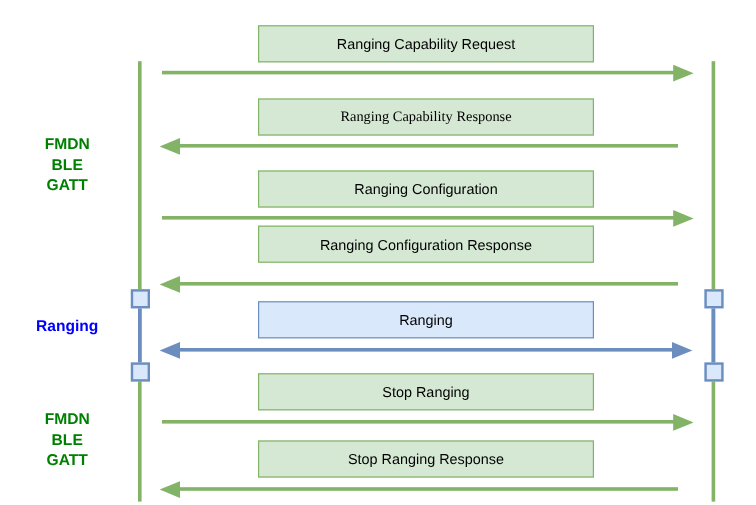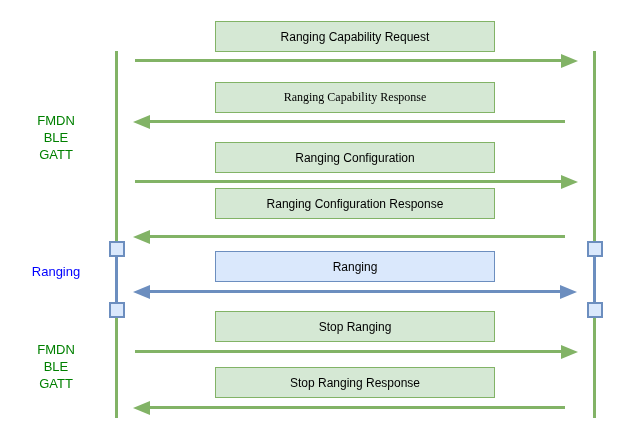--- a/index.html
+++ b/index.html
@@ -83,21 +83,21 @@
   .arrow.green .head-right { border-left-color: var(--green-stroke); }
   .arrow.green .head-left  { border-right-color: var(--green-stroke); }
   .arrow.blue  .head-right { border-left-color: var(--blue-stroke); }
   .arrow.blue  .head-left  { border-right-color: var(--blue-stroke); }
   .side-label {
     position: absolute;
     left: 9px;
     width: 94px;
     text-align: center;
     font-size: 13px;
-    font-weight: normal;
+    font-weight: bold;
     line-height: 17px;
     transform: translateY(-50%);
   }
   .side-label.green { color: var(--label-green); }
   .side-label.blue  { color: var(--label-blue); }
 </style>
 </head>
 <body>
 
 <div class="canvas" style="--bg: #ffffff; --green-fill: #d5e8d4; --green-stroke: #82b366; --blue-fill: #dae8fc; --blue-stroke: #6c8ebf; --label-green: #008000; --label-blue: #0000ff; --msg-text: #000000;">

